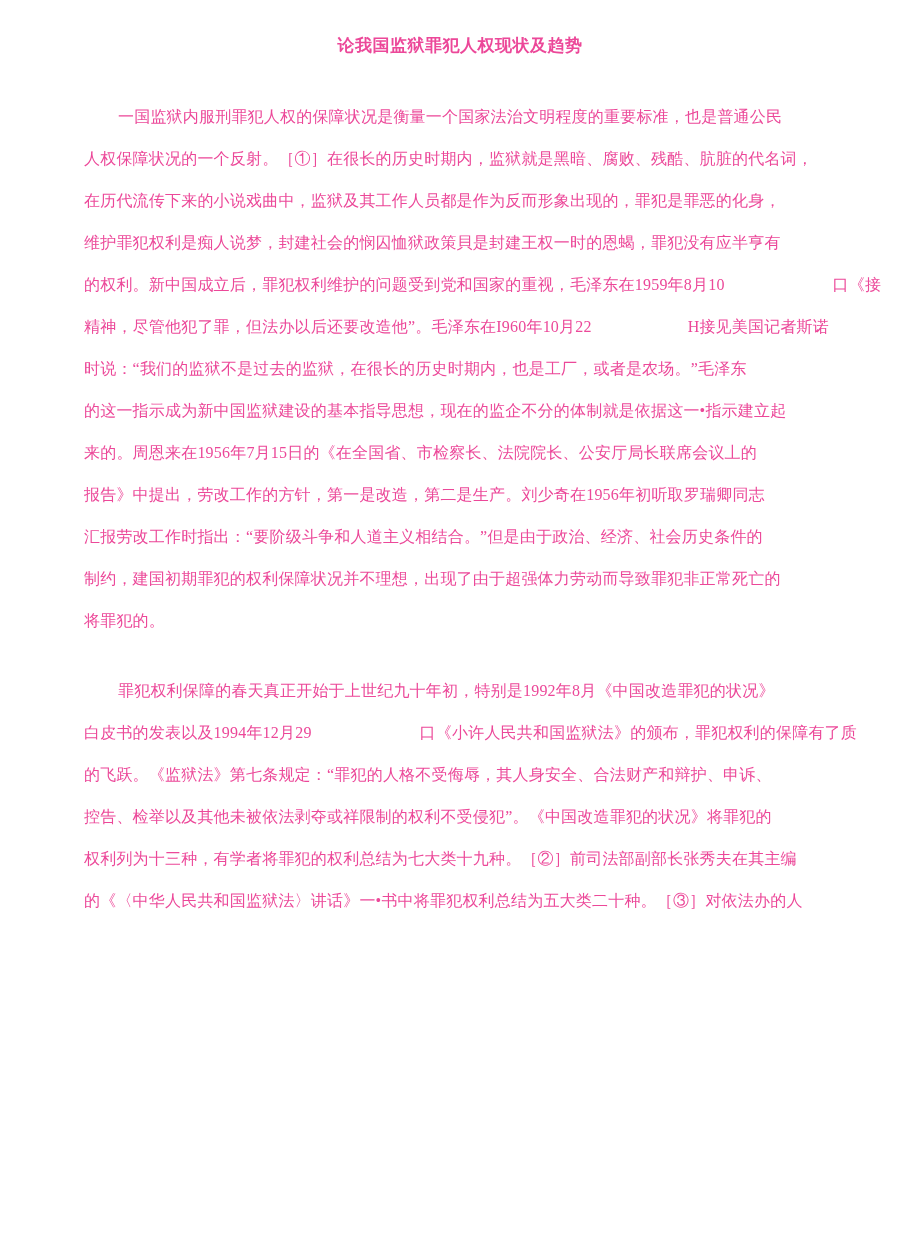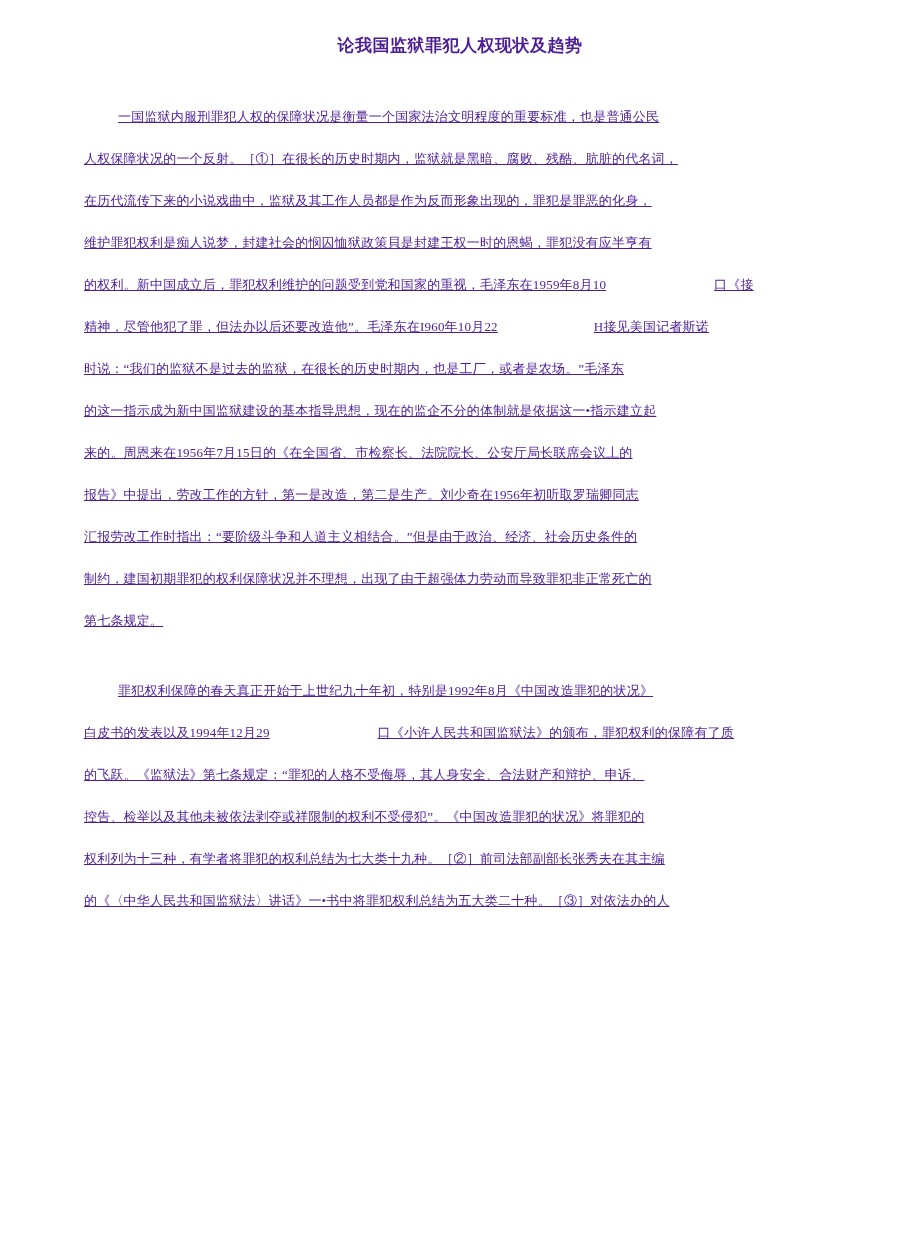--- a/index.html
+++ b/index.html
@@ -6,21 +6,21 @@
     margin: 0;
     padding: 0;
     background: #ffffff;
   }
   .page {
     width: 920px;
     height: 1248px;
     position: relative;
     background: #ffffff;
     font-family: "Liberation Serif", "DejaVu Serif", serif;
-    color: #4c1d95;
+    color: #ec4899;
     overflow: hidden;
     box-sizing: border-box;
   }
   .doc-title {
     position: absolute;
     top: 34px;
     left: 0;
     width: 920px;
     text-align: center;
     font-family: "Liberation Sans", sans-serif;
@@ -35,26 +35,25 @@
     width: 752px;
   }
   .para {
     margin: 0;
     padding: 0;
   }
   .para + .para {
     margin-top: 28px;
   }
   .line {
-    font-size: 13px;
+    font-size: 16px;
     line-height: 42px;
     height: 42px;
     white-space: pre;
     letter-spacing: 0.2px;
-    text-decoration: underline;
   }
   .indent {
     padding-left: 34px;
   }
   .gap-wide {
     display: inline-block;
     width: 108px;
   }
   .gap-mid {
     display: inline-block;
@@ -75,21 +74,21 @@
       <div class="line">在历代流传下来的小说戏曲中，监狱及其工作人员都是作为反而形象出现的，罪犯是罪恶的化身，</div>
       <div class="line">维护罪犯权利是痴人说梦，封建社会的悯囚恤狱政策貝是封建王权一时的恩蝎，罪犯没有应半亨有</div>
       <div class="line"><span>的权利。新中国成立后，罪犯权利维护的问题受到党和国家的重视，毛泽东在1959年8月10</span><span class="gap-wide"></span><span>口《接</span></div>
       <div class="line"><span>精神，尽管他犯了罪，但法办以后还要改造他”。毛泽东在I960年10月22</span><span class="gap-mid"></span><span>H接见美国记者斯诺</span></div>
       <div class="line">时说：“我们的监狱不是过去的监狱，在很长的历史时期内，也是工厂，或者是农场。”毛泽东</div>
       <div class="line">的这一指示成为新中国监狱建设的基本指导思想，现在的监企不分的体制就是依据这一•指示建立起</div>
       <div class="line">来的。周恩来在1956年7月15日的《在全国省、市检察长、法院院长、公安厅局长联席会议丄的</div>
       <div class="line">报告》中提出，劳改工作的方针，第一是改造，第二是生产。刘少奇在1956年初听取罗瑞卿同志</div>
       <div class="line">汇报劳改工作时指出：“要阶级斗争和人道主义相结合。”但是由于政治、经济、社会历史条件的</div>
       <div class="line">制约，建国初期罪犯的权利保障状况并不理想，出现了由于超强体力劳动而导致罪犯非正常死亡的</div>
-      <div class="line">第七条规定。</div>
+      <div class="line">将罪犯的。</div>
     </div>
 
     <div class="para">
       <div class="line indent">罪犯权利保障的春天真正开始于上世纪九十年初，特别是1992年8月《中国改造罪犯的状况》</div>
       <div class="line"><span>白皮书的发表以及1994年12月29</span><span class="gap-wide"></span><span>口《小许人民共和国监狱法》的颁布，罪犯权利的保障有了质</span></div>
       <div class="line">的飞跃。《监狱法》第七条规定：“罪犯的人格不受侮辱，其人身安全、合法财产和辩护、申诉、</div>
       <div class="line">控告、检举以及其他未被依法剥夺或祥限制的权利不受侵犯”。《中国改造罪犯的状况》将罪犯的</div>
       <div class="line">权利列为十三种，有学者将罪犯的权利总结为七大类十九种。［②］前司法部副部长张秀夫在其主编</div>
       <div class="line">的《〈中华人民共和国监狱法〉讲话》一•书中将罪犯权利总结为五大类二十种。［③］对依法办的人</div>
     </div>

